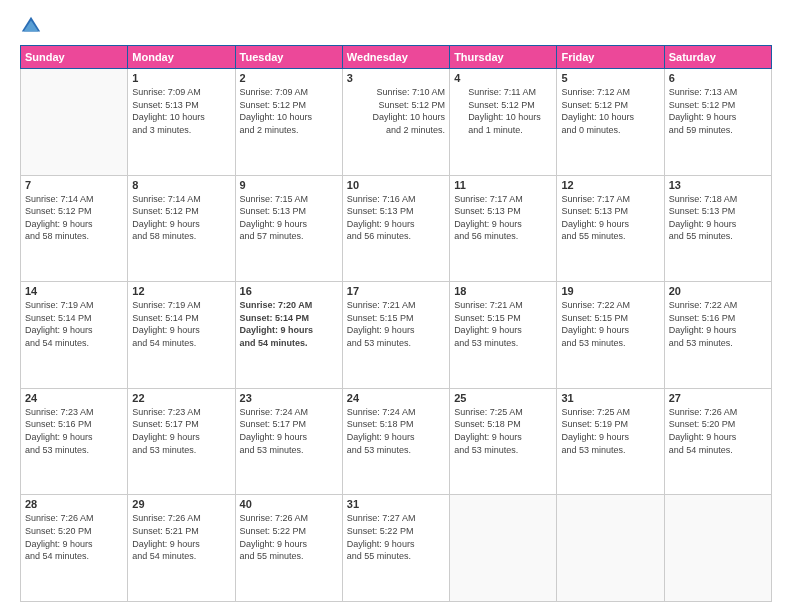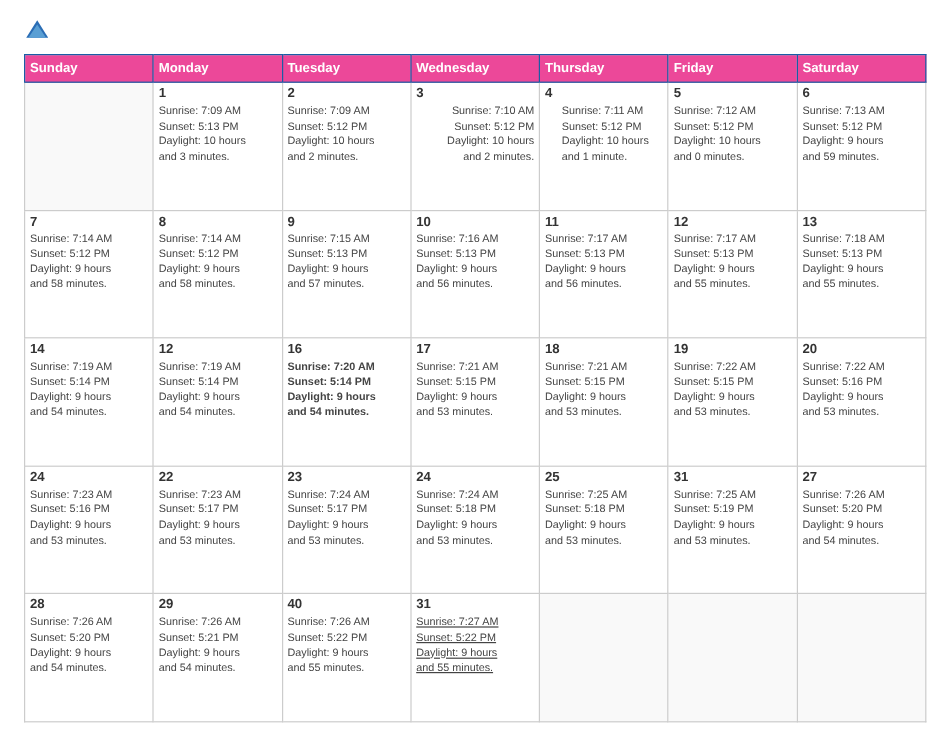--- a/index.html
+++ b/index.html
@@ -340,21 +340,21 @@
           </td>
           <td>
             <span class="day-number">40</span>
             <div class="day-info" style="white-space: pre-line;">Sunrise: 7:26 AM
 Sunset: 5:22 PM
 Daylight: 9 hours
 and 55 minutes.</div>
           </td>
           <td>
             <span class="day-number">31</span>
-            <div class="day-info" style="white-space: pre-line; text-decoration: underline;">Sunrise: 7:27 AM
+            <div class="day-info" style="white-space: pre-line;">Sunrise: 7:27 AM
 Sunset: 5:22 PM
 Daylight: 9 hours
 and 55 minutes.</div>
           </td>
           <td class="empty"></td>
           <td class="empty"></td>
           <td class="empty"></td>
         </tr>
       </tbody>
   </table>

